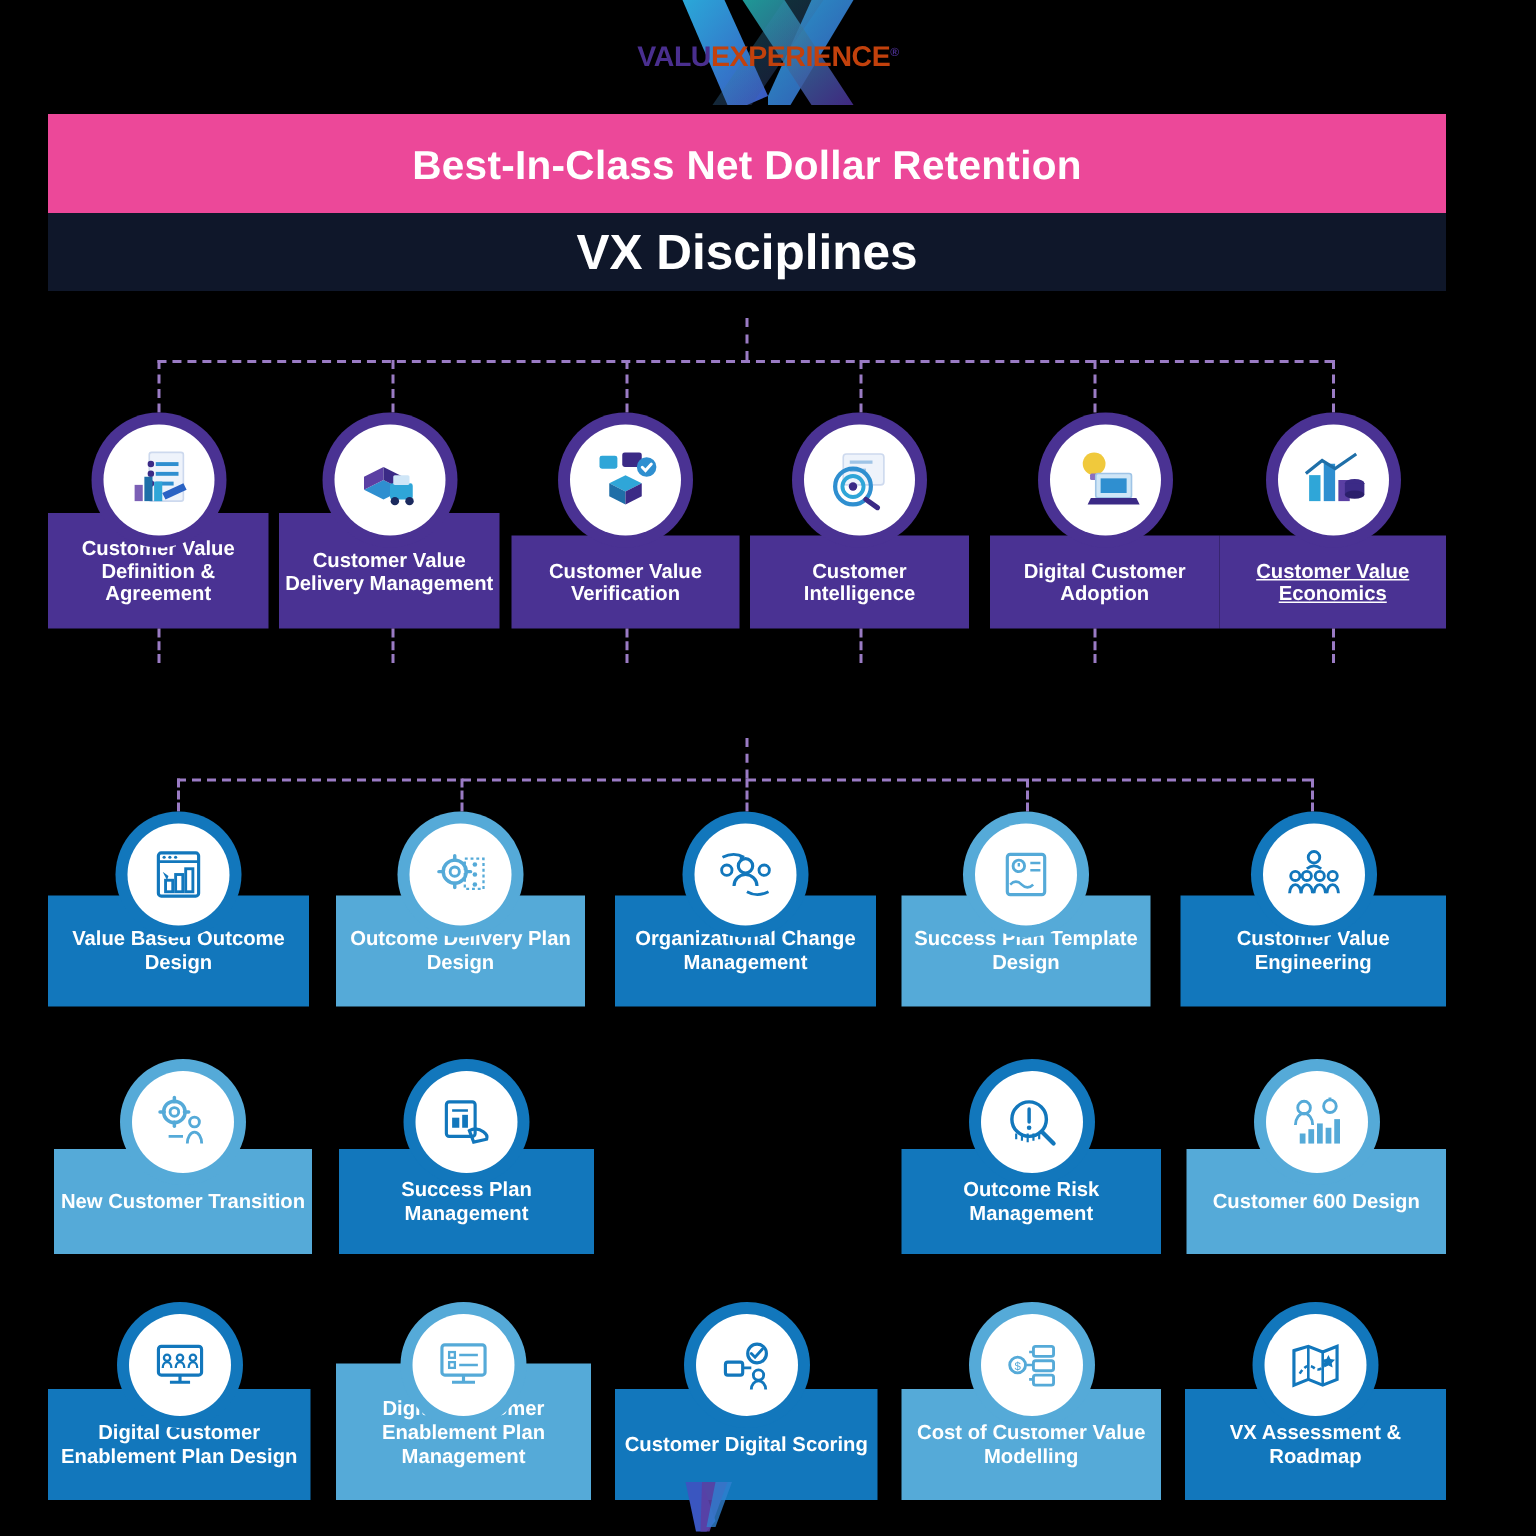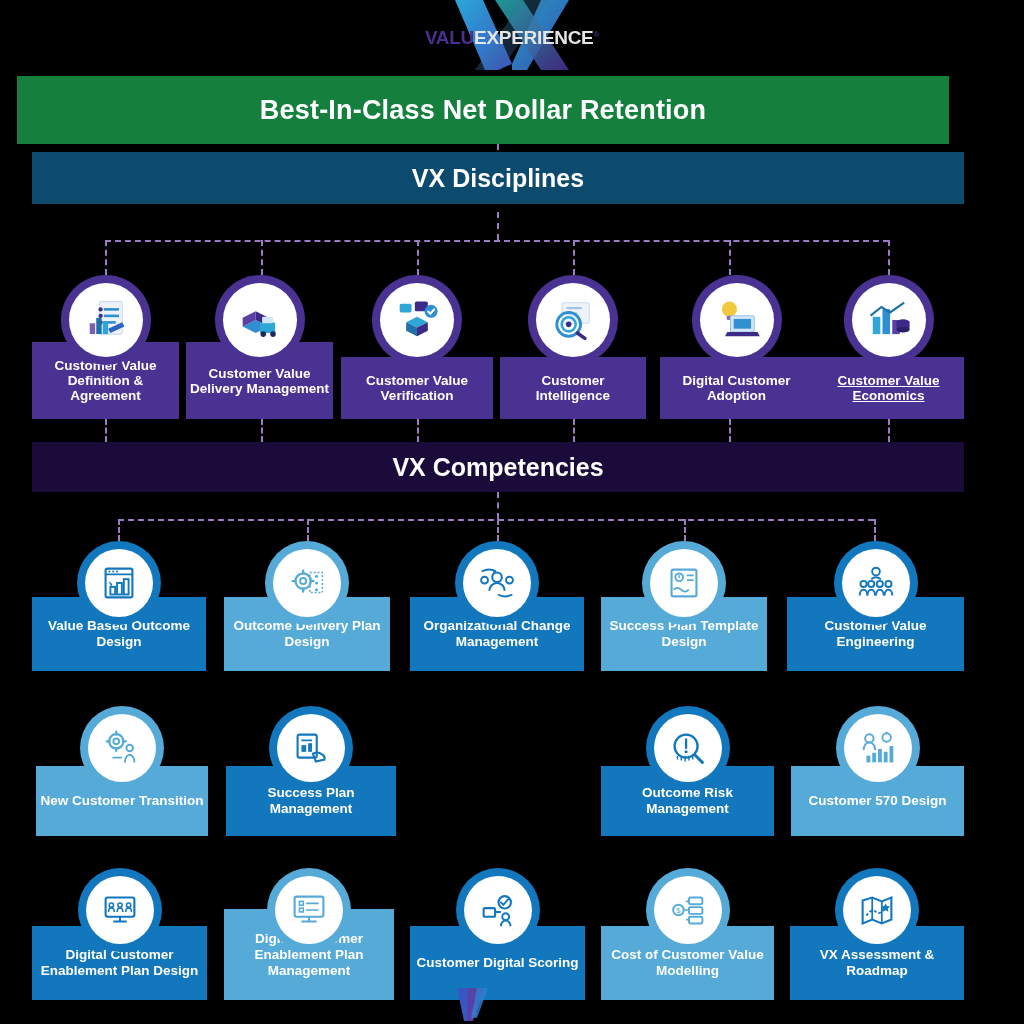--- a/index.html
+++ b/index.html
@@ -12,35 +12,35 @@
 
   
   .logo{position:absolute;left:0;top:0;width:1024px;height:70px;}
   .logo-mark{position:absolute;left:449px;top:0;width:126px;height:70px;}
   .logo-word{
     position:absolute;left:404px;top:24px;width:216px;height:22px;
     font-size:19px;font-weight:bold;letter-spacing:-.3px;
     text-align:center;line-height:22px;white-space:nowrap;
   }
   .lw1{color:#4a2f8f;}
-  .lw2{color:#e5e5e5;text-align:right;}
+  .lw2{color:#c2410c;text-align:right;}
   .logo-r{font-size:8px;vertical-align:super;color:#4a2f8f;}
 
   
   .banner{
     position:absolute;display:flex;align-items:center;justify-content:center;
     color:#fff;font-weight:bold;text-align:center;
   }
   #banner-retention{
-    left:17px;top:76px;width:932px;height:68px;
-    background:#15803d;font-size:27px;letter-spacing:.2px;
+    left:32px;top:76px;width:932px;height:68px;
+    background:#ec4899;font-size:27px;letter-spacing:.2px;
   }
   #banner-disciplines{
-    left:32px;top:152px;width:932px;height:52px;
-    background:#0c4a6e;font-size:25px;
+    left:32px;top:142px;width:932px;height:52px;
+    background:#0f172a;font-size:33px;
   }
   #banner-competencies{
     left:32px;top:442px;width:932px;height:50px;
     background:#1b0b3b;font-size:25px;
   }
 
   
   .conn{position:absolute;}
   .v-dash{border-left:2px dashed #9a7bc4;}
   .h-dash{border-top:2px dashed #9a7bc4;}
@@ -230,21 +230,20 @@
     <div class="box" style="height:62px;text-decoration:underline;">Customer Value Economics</div>
   </div>
 
   <div class="conn v-dash" style="left:105px;top:419px;height:23px;"></div>
   <div class="conn v-dash" style="left:261px;top:419px;height:23px;"></div>
   <div class="conn v-dash" style="left:417px;top:419px;height:23px;"></div>
   <div class="conn v-dash" style="left:573px;top:419px;height:23px;"></div>
   <div class="conn v-dash" style="left:729px;top:419px;height:23px;"></div>
   <div class="conn v-dash" style="left:888px;top:419px;height:23px;"></div>
 
-  <div class="banner" id="banner-competencies">VX Competencies</div>
 
   <div class="conn v-dash" style="left:497px;top:492px;height:27px;"></div>
   <div class="conn h-dash" style="left:118px;top:519px;width:756px;"></div>
   <div class="conn v-dash" style="left:118px;top:519px;height:22px;"></div>
   <div class="conn v-dash" style="left:307px;top:519px;height:22px;"></div>
   <div class="conn v-dash" style="left:497px;top:519px;height:22px;"></div>
   <div class="conn v-dash" style="left:684px;top:519px;height:22px;"></div>
   <div class="conn v-dash" style="left:874px;top:519px;height:22px;"></div>
 
   <div class="node c-node blue-lite" style="left:224px;top:541px;width:166px;height:130px;">
@@ -412,21 +411,21 @@
           <g fill="#55aad8">
             <rect x="12" y="32" width="4" height="7"></rect>
               <rect x="18" y="29" width="4" height="10"></rect>
             <rect x="24" y="25" width="4" height="14"></rect>
               <rect x="30" y="28" width="4" height="11"></rect>
             <rect x="36" y="22" width="4" height="17"></rect>
           </g>
         </svg>
       </div>
     </div>
-    <div class="box" style="height:70px;">Customer 570 Design</div>
+    <div class="box" style="height:70px;">Customer 600 Design</div>
   </div>
 
   <div class="node c-node blue-dark" style="left:32px;top:868px;width:175px;height:132px;">
     <div class="circle">
       <div class="disc">
         <svg viewBox="0 0 48 48" width="46" height="46">
           <rect x="9" y="11" width="30" height="20" rx="2" fill="none" stroke="#1277bc" stroke-width="2.2"></rect>
           <line x1="24" y1="31" x2="24" y2="36" stroke="#1277bc" stroke-width="2.2"></line>
           <line x1="17" y1="36" x2="31" y2="36" stroke="#1277bc" stroke-width="2.2"></line>
           <g stroke="#1277bc" stroke-width="1.6" fill="none">

